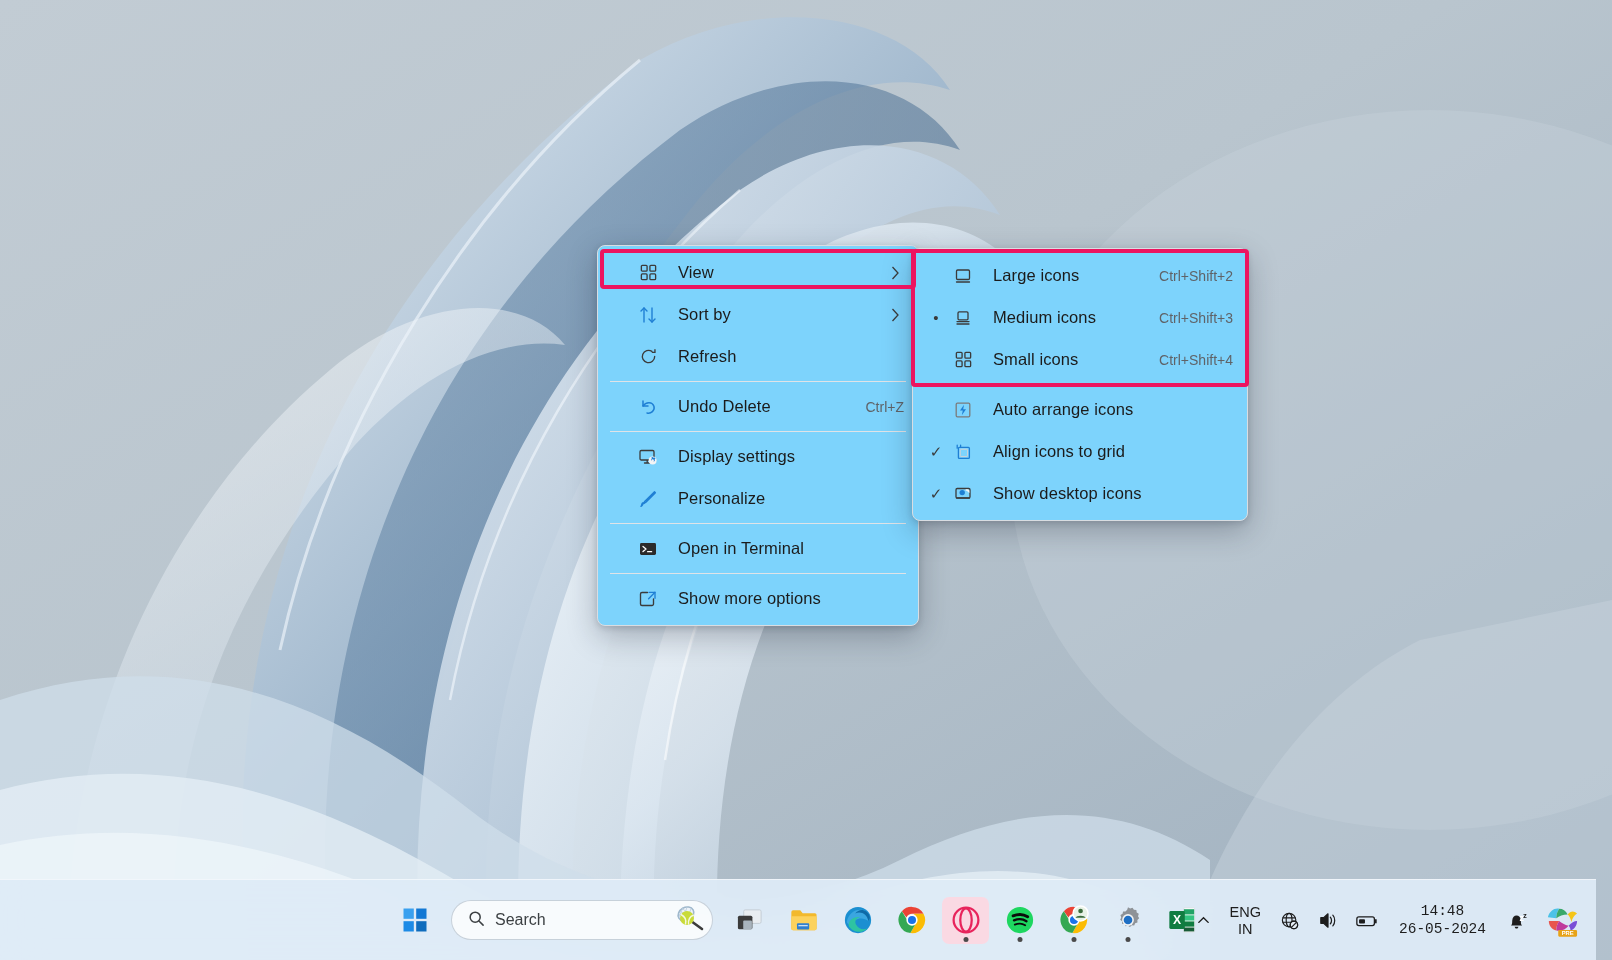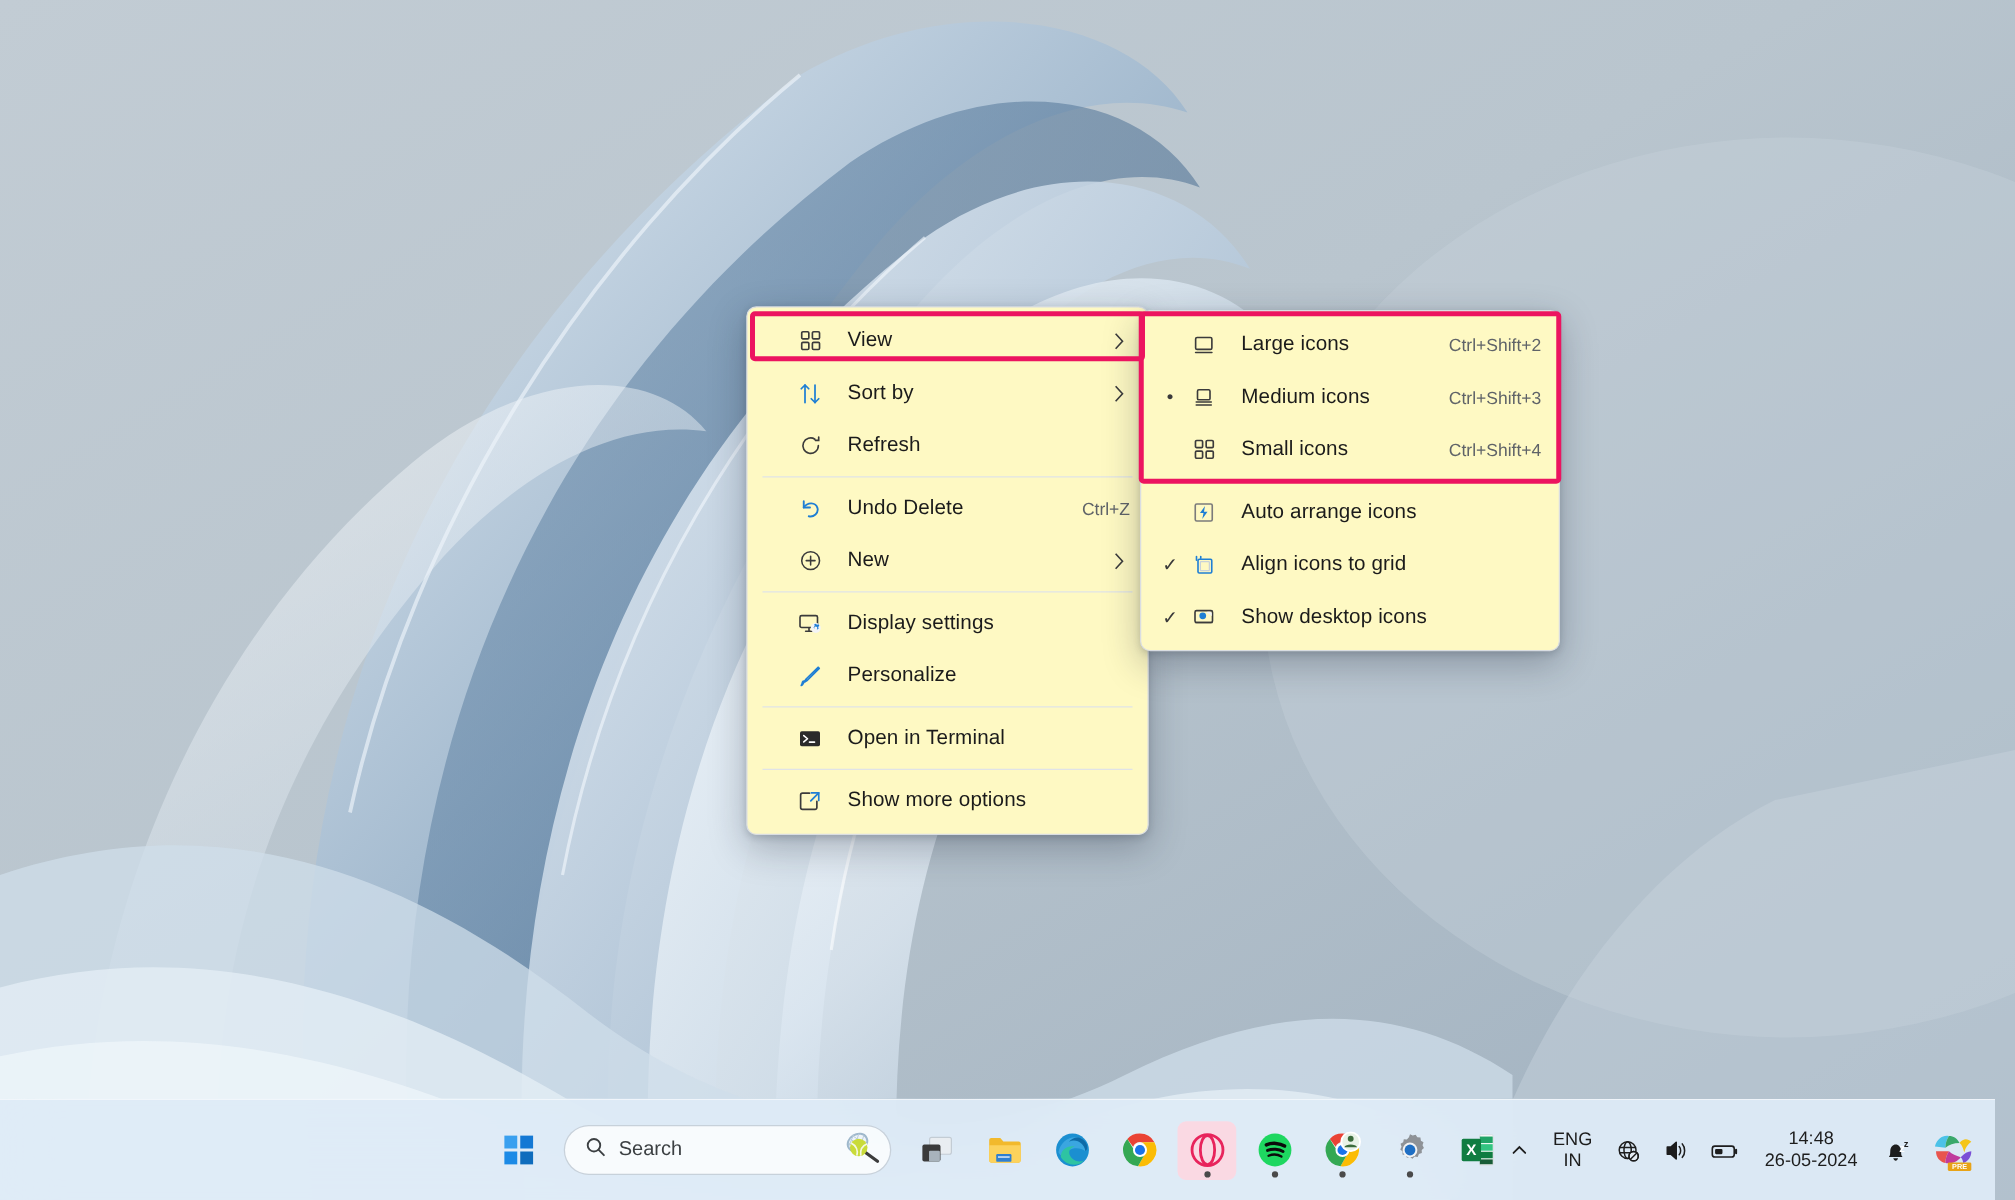--- a/index.html
+++ b/index.html
@@ -10,21 +10,21 @@
     position:relative;
   }
 
   
   #wallpaper{ position:absolute; inset:0; overflow:hidden; }
   #wallpaper svg{ width:100%; height:100%; display:block; }
 
   
   .menu{
     position:absolute;
-    background:#fef9c3;
+    background:#7dd3fc;
     border:1px solid #d9dde2;
     border-radius:8px;
     box-shadow:0 10px 30px rgba(20,30,45,.28), 0 2px 6px rgba(20,30,45,.16);
     padding:5px 0;
     font-size:16.5px;
     color:#1b1b1b;
     user-select:none;
   }
   #main-menu{ left:597px; top:245px; width:322px; }
   #sub-menu{ left:912px; top:248px; width:336px; }
@@ -100,21 +100,21 @@
   #tray{
     position:absolute; right:10px; top:0; height:81px;
     display:flex; align-items:center; gap:3px;
     font-size:14.5px; color:#1d1d1d;
   }
   .tray-item{
     height:47px; border-radius:6px; padding:0 7px;
     display:flex; align-items:center; justify-content:center; cursor:default;
   }
   #lang{ flex-direction:column; line-height:1.12; font-size:14.5px; padding:0 9px;justify-content:center; }
-  #clock{ flex-direction:column; line-height:1.2; text-align:right; padding:0 10px; font-size:14.5px; }
+  #clock{ flex-direction:column; line-height:1.2; text-align:right; padding:0 10px; font-size:14.5px;font-family:Liberation Mono, monospace; }
 </style>
 </head>
 <body>
 
 <div id="wallpaper">
   <svg viewBox="0 0 1612 960" preserveAspectRatio="xMidYMid slice">
     <defs>
       <linearGradient id="bg" x1="0" y1="0" x2="1" y2="1">
         <stop offset="0" stop-color="#c2ccd4"></stop>
         <stop offset="0.45" stop-color="#b9c5ce"></stop>
@@ -234,35 +234,20 @@
     <span class="ico">
       <svg width="20" height="20" viewBox="0 0 20 20" fill="none" stroke="#1f7fd4" stroke-width="1.5" stroke-linecap="round" stroke-linejoin="round">
         <path d="M5 4 V9 H10"></path>
           <path d="M5 9 C8 4.5 14.5 4.5 16 9.5 C17 13.5 13 17 9 16"></path>
       </svg>
     </span>
     <span class="lbl">Undo Delete</span>
     <span class="accel">Ctrl+Z</span>
   </div>
 
-  <div class="mi">
-    <span class="check"></span>
-    <span class="ico">
-      <svg width="19" height="19" viewBox="0 0 20 20" fill="none" stroke="#3b3b3b" stroke-width="1.3">
-        <circle cx="10" cy="10" r="7.5"></circle>
-          <path d="M10 6.3 V13.7 M6.3 10 H13.7" stroke-linecap="round"></path>
-      </svg>
-    </span>
-    <span class="lbl">New</span>
-    <span class="chev">
-      <svg width="9" height="14" viewBox="0 0 9 14" fill="none" stroke="#3b3b3b" stroke-width="1.3">
-          <path d="M1.5 1 L7 7 L1.5 13"></path>
-        </svg>
-    </span>
-  </div>
 
   <div class="sep"></div>
 
   <div class="mi">
     <span class="check"></span>
     <span class="ico">
       <svg width="20" height="20" viewBox="0 0 20 20" fill="none">
         <rect x="2" y="3.5" width="14" height="9.5" rx="1.3" stroke="#3b3b3b" stroke-width="1.3"></rect>
         <path d="M6.5 16 H12" stroke="#3b3b3b" stroke-width="1.3" stroke-linecap="round"></path>
         <path d="M9.2 13 V16" stroke="#3b3b3b" stroke-width="1.3"></path>

